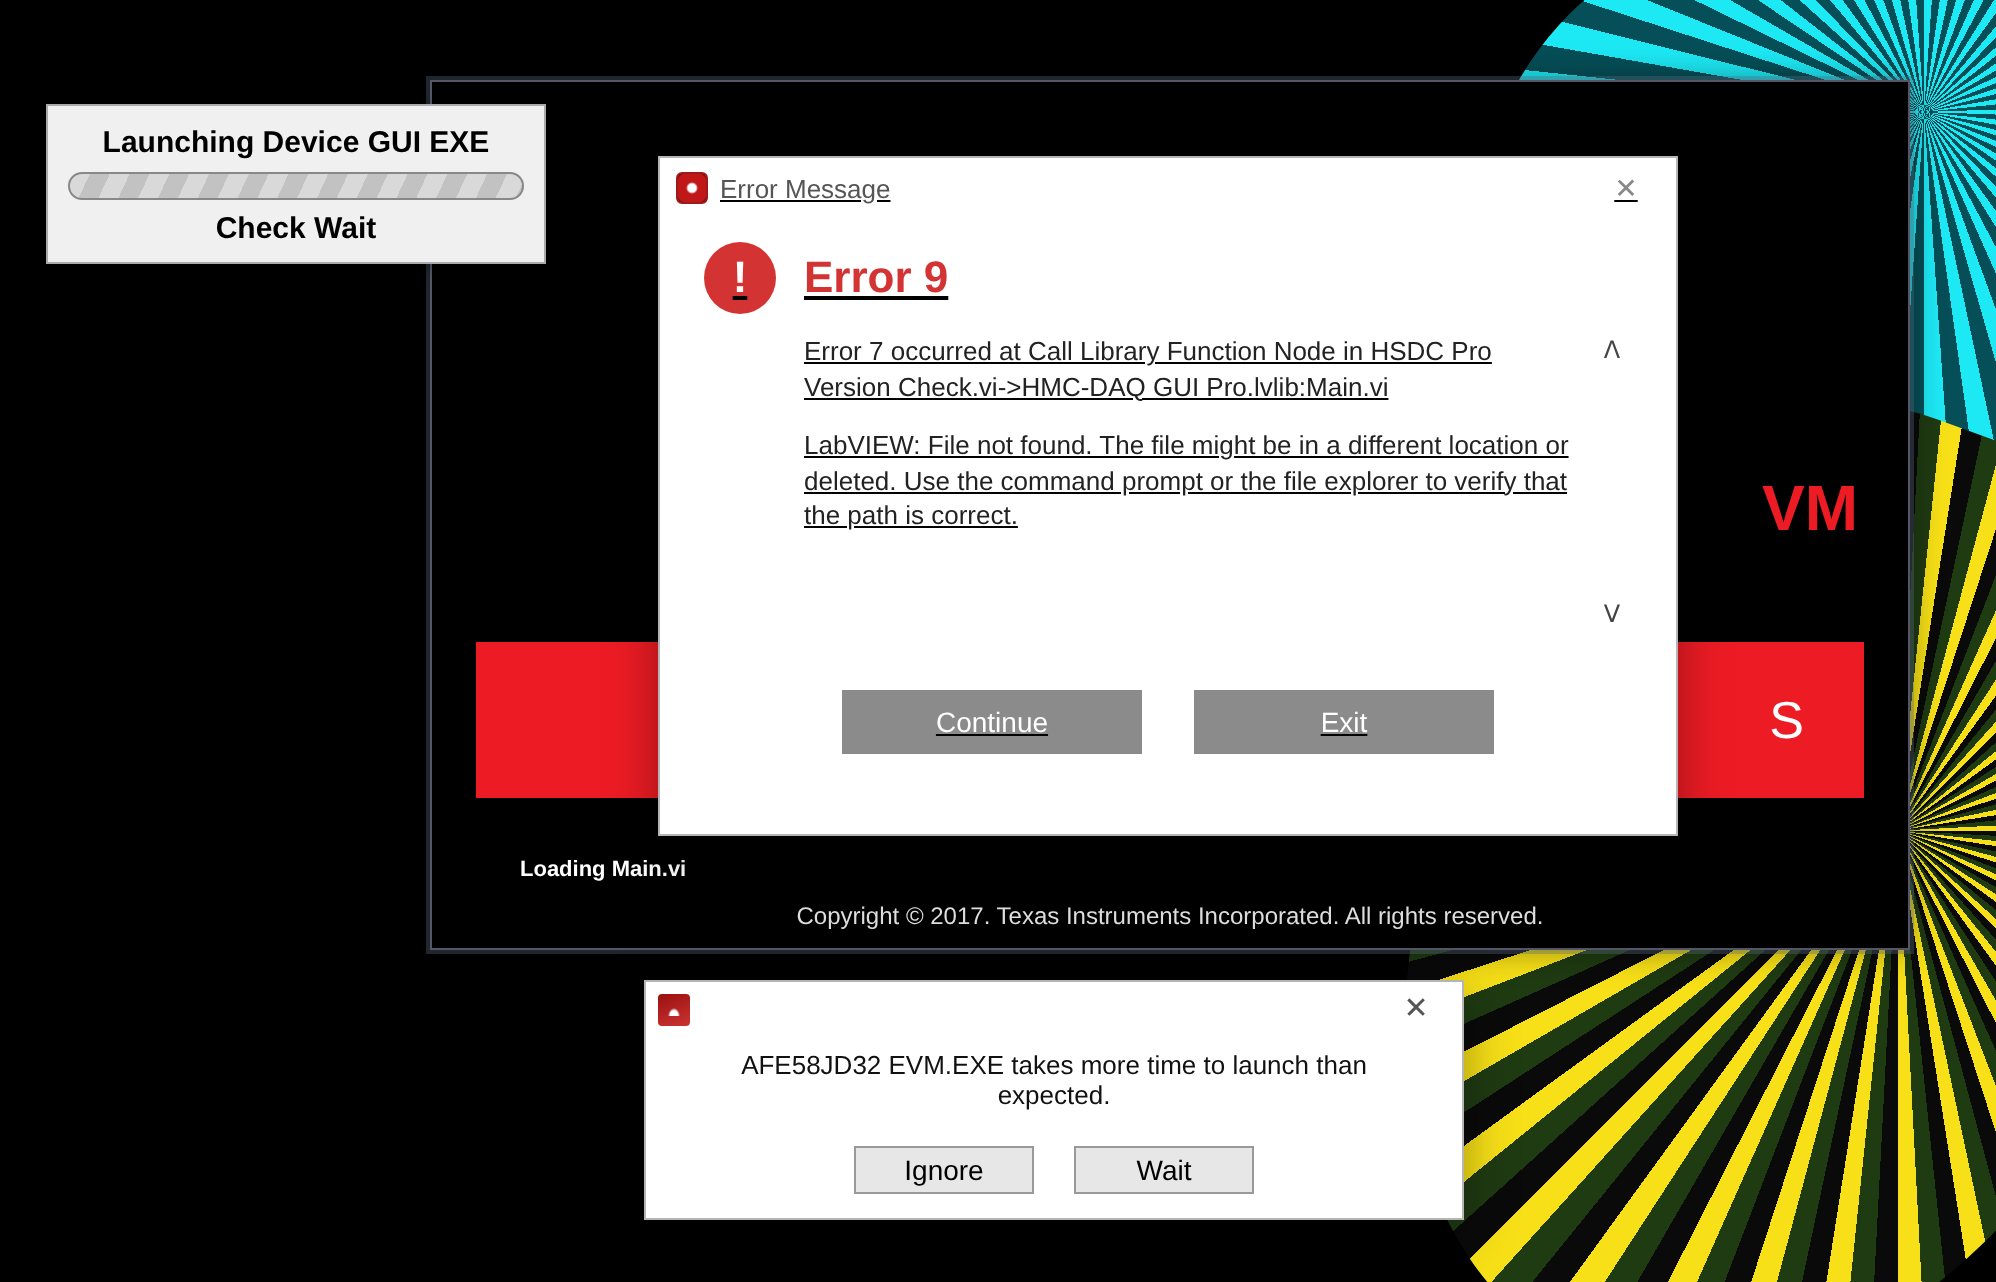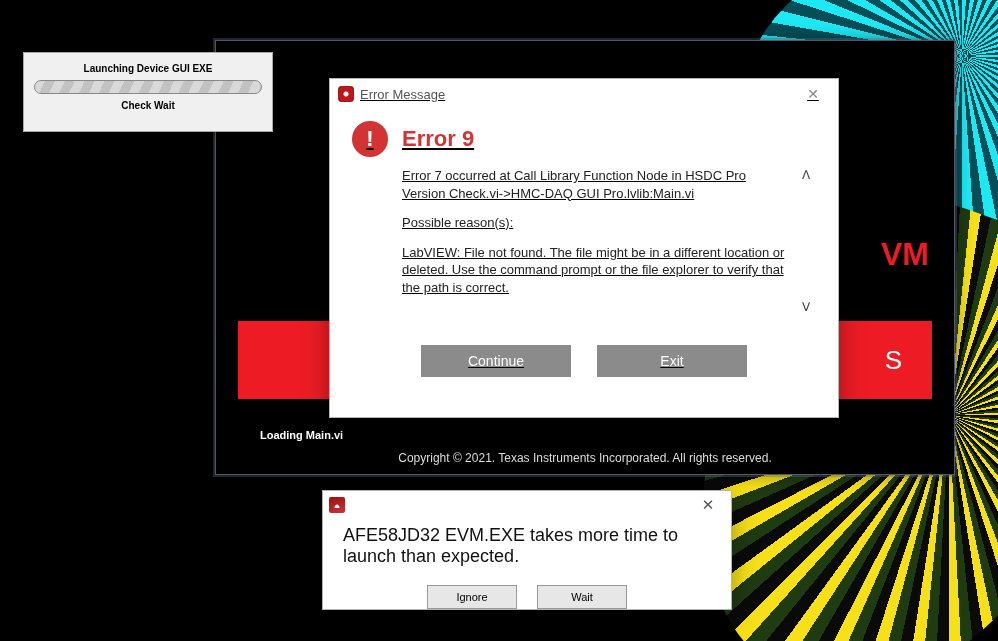--- a/index.html
+++ b/index.html
@@ -86,21 +86,21 @@
     
     .launch-box {
       position: absolute;
       left: 23px; top: 52px;
       width: 250px; height: 80px;
       background: #f0f0f0;
       border: 1px solid #aaa;
       box-shadow: 0 2px 6px rgba(0,0,0,.25);
       text-align: center;
       padding-top: 10px;
-      font-size: 10px;
+      font-size: 15px;
     }
     .launch-box .t1 { font-weight: 700; }
     .launch-box .progress {
       margin: 6px 10px;
       height: 14px;
       border: 1px solid #888;
       border-radius: 8px;
       background: repeating-linear-gradient(115deg, #d9d9d9 0 9px, #c2c2c2 9px 18px);
     }
     .launch-box .t2 { font-weight: 700; margin-top: 2px; }
@@ -219,50 +219,50 @@
       background: radial-gradient(ellipse at 50% 100%, #fff 0 2px, transparent 3px);
     }
     .timeout-dialog .close {
       margin-left: auto;
       width: 34px; height: 22px;
       color: #555; font-size: 15px;
       text-align: center; line-height: 22px;
       cursor: pointer;
     }
     .timeout-dialog .msg {
-      text-align: left;
+      text-align: center;
       padding: 6px 20px 0 20px;
-      font-size: 18px;
+      font-size: 13px;
       color: #111;
     }
     .timeout-dialog .btns {
       display: flex; justify-content: center; gap: 20px;
       margin-top: 18px;
     }
     .timeout-dialog button {
       width: 90px; height: 24px;
       background: #e7e7e7;
       border: 1px solid #999;
-      font-size: 11px;
+      font-size: 14px;
       cursor: pointer;
     }
   </style>
 </head>
 <body>
 
 <div class="bg-feather-left"></div>
 <div class="bg-feather-right"></div>
 
 <div class="splash">
   <div class="subtitle-right">VM</div>
   <div class="red-banner">
     <span>S</span>
   </div>
   <div class="loading">Loading Main.vi</div>
-  <div class="copyright">Copyright © 2021. Texas Instruments Incorporated. All rights reserved.</div>
+  <div class="copyright">Copyright © 2017. Texas Instruments Incorporated. All rights reserved.</div>
 </div>
 
 <div class="launch-box">
   <div class="t1">Launching Device GUI EXE</div>
   <div class="progress"></div>
   <div class="t2">Check Wait</div>
 </div>
 
 <div class="error-dialog">
   <div class="titlebar">
@@ -274,21 +274,20 @@
     <div class="err-head">
       <div class="err-icon">
           <span>!</span>
         </div>
       <div class="err-title">Error 9</div>
     </div>
     <div class="err-text-wrap">
       <div class="scroll-up">ᐱ</div>
       <div class="err-text">
         <p>Error 7 occurred at Call Library Function Node in HSDC Pro Version Check.vi-&gt;HMC-DAQ GUI Pro.lvlib:Main.vi</p>
-        <p>Possible reason(s):</p>
         <p>LabVIEW:  File not found. The file might be in a different location or deleted. Use the command prompt or the file explorer to verify that the path is correct.</p>
       </div>
       <div class="scroll-down">ᐯ</div>
     </div>
     <div class="err-buttons">
       <button>Continue</button>
       <button>Exit</button>
     </div>
   </div>
 </div>

